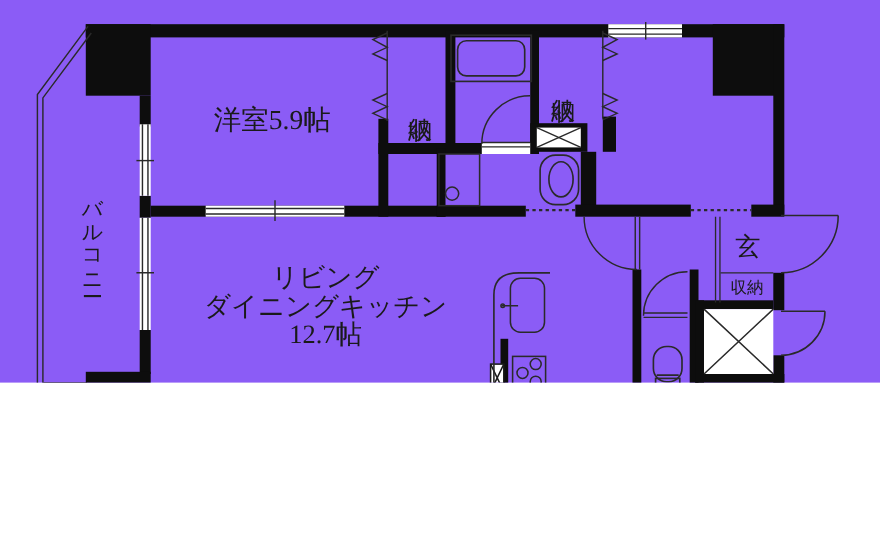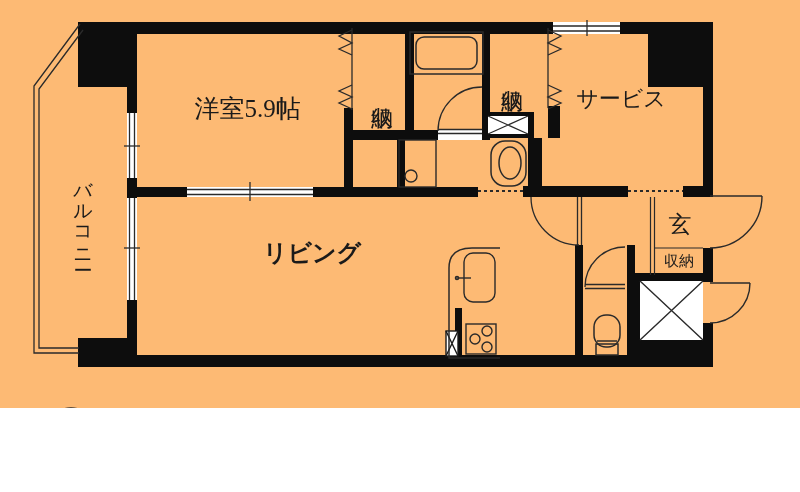--- a/index.html
+++ b/index.html
@@ -1,17 +1,17 @@
 <!DOCTYPE html>
 <html><head>
 <meta charset="utf-8">
 <style>
   html,body{margin:0;padding:0;background:#ffffff;}
   #stage{
-    position:relative;width:800px;height:408px;background:#fdba74;overflow:hidden;
+    position:relative;width:800px;height:348px;background:#8b5cf6;overflow:hidden;
     font-family:"Liberation Serif","DejaVu Serif",serif;color:#1a1a1a;
   }
   #plan-svg{position:absolute;left:0;top:0;}
   .lbl{position:absolute;color:#1a1a1a;text-align:center;white-space:nowrap;}
   .vert{writing-mode:vertical-rl;text-orientation:upright;white-space:normal;letter-spacing:1px;}
   .ldk-lines div{white-space:nowrap;}
 </style>
 </head>
 <body>
 
@@ -162,26 +162,27 @@
   </g>
 
   <g fill="none" stroke="#2a2a2a" stroke-width="1.3">
     <circle cx="71" cy="437" r="29"></circle>
     <path d="M56,411 L70,454 L78,409"></path>
   </g>
 </svg>
 
   <div class="lbl" style="left:160px;top:92px;width:175px;font-size:25px;">洋室5.9帖</div>
 
-  <div class="lbl ldk-lines" style="left:201px;top:240px;width:222px;font-size:24px;line-height:26px;font-weight:bold;">
+  <div class="lbl ldk-lines" style="left:185px;top:240px;width:222px;font-size:24px;line-height:26px;">
     <div>リビング</div>
+    <div>ダイニングキッチン</div>
+    <div>12.7帖</div>
   </div>
 
   <div class="lbl ldk-lines" style="left:560px;top:86px;width:122px;font-size:22px;line-height:25px;">
-    <div>サービス</div>
   </div>
 
   <div class="lbl vert" style="left:70px;top:155px;height:120px;font-size:19px;">バルコニー</div>
 
   <div class="lbl vert" style="left:367px;top:62px;height:55px;font-size:22px;">収納</div>
 
   <div class="lbl vert" style="left:497px;top:45px;height:55px;font-size:22px;">収納</div>
 
   <div class="lbl" style="left:664px;top:209px;width:32px;font-size:23px;">玄</div>
 

